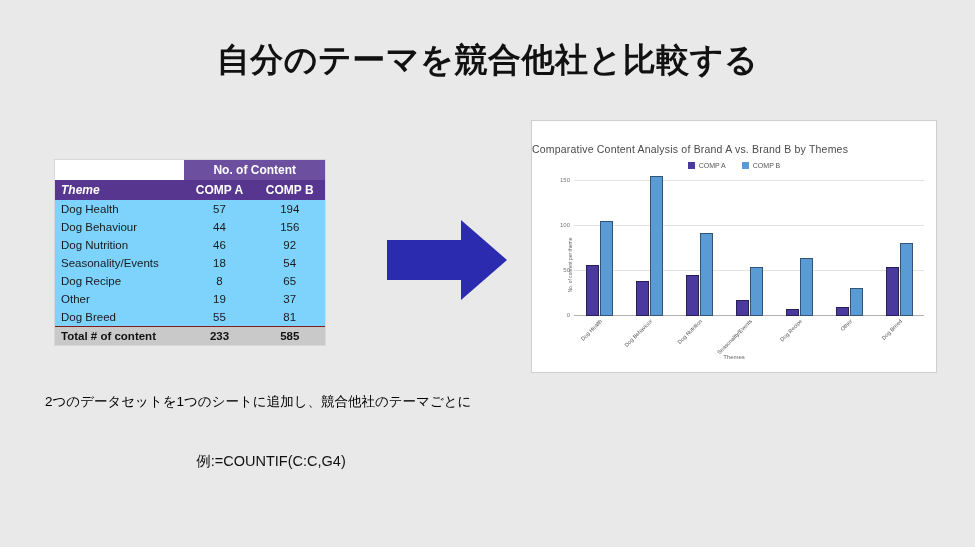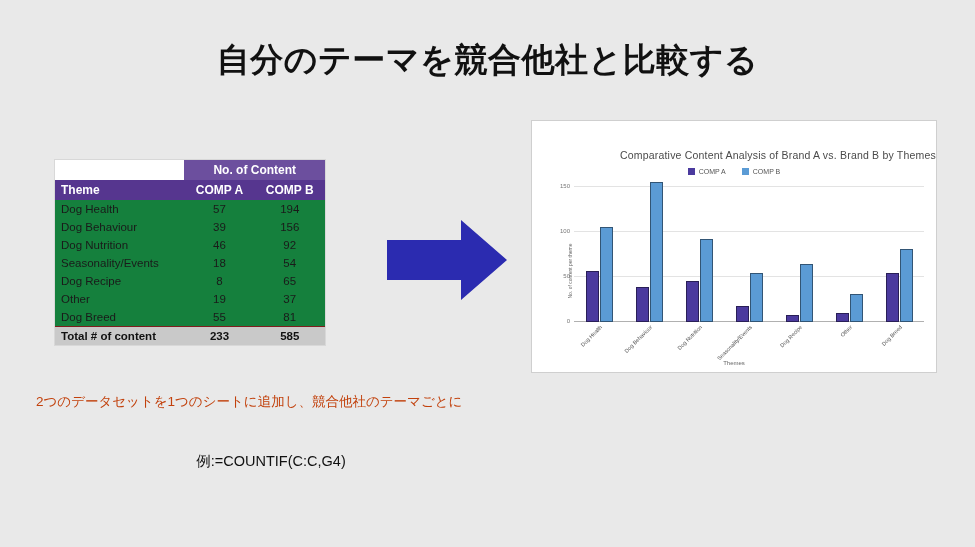--- a/index.html
+++ b/index.html
@@ -14,54 +14,54 @@
   .slide-title {
     position: absolute; left: 0; top: 38px; width: 975px;
     text-align: center;
     font-size: 33px; font-weight: bold; color: #111;
     letter-spacing: 0.5px;
   }
 
   
   .table-wrap {
     position: absolute; left: 55px; top: 160px; width: 270px;
-    background: #15803d;
+    background: #7dd3fc;
     box-shadow: 0 0 0 1px #d8d8d8;
   }
   table.data { border-collapse: collapse; width: 100%; font-size: 11.5px; }
   table.data td, table.data th { padding: 3px 6px; }
   .hdr-blank { background: #fff; border: none; }
   .hdr-group {
     background: #6c4f9e; color: #fff; font-weight: bold;
     text-align: center; font-size: 12px; padding: 4px 6px;
   }
   .hdr-cell {
     background: #56368f; color: #fff; font-weight: bold; font-size: 12px;
   }
-  .hdr-cell.theme { text-align: left; }
+  .hdr-cell.theme { text-align: left; font-style: italic; }
   .hdr-cell.num { text-align: center; }
   td.theme-name { text-align: left; color: #1a1a1a; padding-left: 6px; }
   td.num { text-align: center; color: #1a1a1a; }
   tr.total td {
     background: #c9c9c9; font-weight: bold; color: #111;
     border-top: 1px solid #7f1d1d;
   }
 
   
   .arrow { position: absolute; left: 383px; top: 218px; width: 128px; height: 85px; }
 
   
   .chart-panel {
     position: absolute; left: 531px; top: 120px;
     width: 406px; height: 253px;
     background: #fff; border: 1px solid #cfcfcf;
   }
   .chart-title {
-    text-align: right; font-size: 10.5px; color: #4a4a4a;
-    padding-top: 28px; letter-spacing: 0.2px;
+    text-align: left; font-size: 10.5px; color: #4a4a4a;
+    padding-top: 22px; letter-spacing: 0.2px;
   }
   .chart-legend {
     display: flex; justify-content: center; align-items: center;
     gap: 16px; margin-top: 7px; font-size: 7px; color: #555;
   }
   .legend-item { display: flex; align-items: center; gap: 4px; }
   .legend-swatch { width: 7px; height: 7px; display: inline-block; }
 
   .plot-area { position: relative; margin: 8px 8px 0 8px; height: 175px; }
   .y-axis-title {
@@ -93,22 +93,22 @@
     position: absolute; left: 50%; top: 2px;
     transform-origin: left top; transform: rotate(-45deg) translate(-100%, 0);
     font-size: 5.5px; color: #555; white-space: nowrap;
   }
   .x-axis-title {
     text-align: center; font-size: 6px; color: #666; margin-top: 2px;
   }
 
   
   .body-text {
-    position: absolute; left: 36px; top: 392px; width: 470px;
-    font-size: 13.5px; color: #c2410c; line-height: 1.55;
+    position: absolute; left: 45px; top: 392px; width: 470px;
+    font-size: 13.5px; color: #000000; line-height: 1.55;
   }
   .formula-line {
     position: absolute; left: 36px; top: 452px; width: 470px;
     text-align: center; font-size: 14.5px; color: #111;
   }
 
   
   .footer { position: absolute; left: 22px; top: 502px; display: flex; align-items: center; gap: 10px; }
   .x-logo {
     width: 31px; height: 31px; border-radius: 50%;
@@ -137,21 +137,21 @@
         </tr>
       </thead>
       <tbody>
         <tr>
           <td class="theme-name">Dog Health</td>
           <td class="num">57</td>
           <td class="num">194</td>
         </tr>
         <tr>
           <td class="theme-name">Dog Behaviour</td>
-          <td class="num">39</td>
+          <td class="num">44</td>
           <td class="num">156</td>
         </tr>
         <tr>
           <td class="theme-name">Dog Nutrition</td>
           <td class="num">46</td>
           <td class="num">92</td>
         </tr>
         <tr>
           <td class="theme-name">Seasonality/Events</td>
           <td class="num">18</td>

